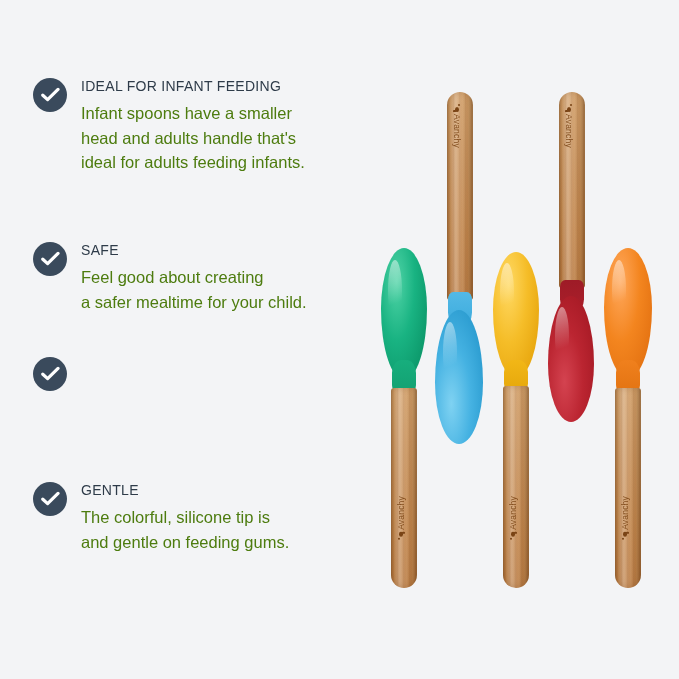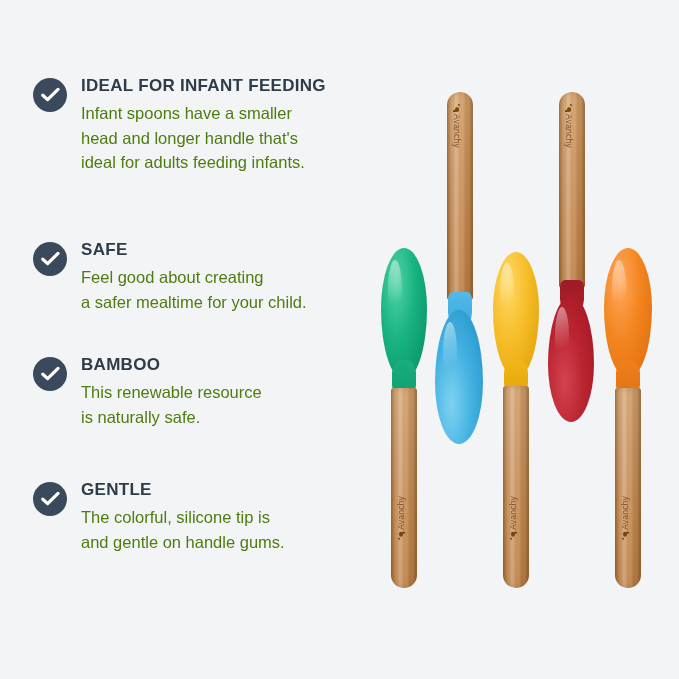--- a/index.html
+++ b/index.html
@@ -30,22 +30,22 @@
     width:34px;height:34px;border-radius:50%;
     background:#3a4a5c;
     position:relative;
     margin-top:2px;
   }
   .badge svg{position:absolute;left:8px;top:9px;}
 
   .feature-text{margin-left:14px;}
 
   .feature-title{
-    font-weight:bold;
-    font-size:17px;
+    font-weight:normal;
+    font-size:14px;
     letter-spacing:.3px;
     color:#2e3b49;
     line-height:20px;
     margin:0 0 5px 0;
     white-space:nowrap;
   }
   .feature-body{
     font-size:16.5px;
     line-height:24.5px;
     color:#4d7c0f;
@@ -131,21 +131,21 @@
     <div class="feature feature-0">
       <div class="badge">
         <svg width="19" height="16" viewBox="0 0 19 16" aria-hidden="true">
           <path d="M1.8 8.2 L6.6 12.6 L17 2.4" fill="none" stroke="#ffffff" stroke-width="3.2" stroke-linecap="round" stroke-linejoin="round"></path>
         </svg>
       </div>
       <div class="feature-text">
         <p class="feature-title">IDEAL FOR INFANT FEEDING</p>
         <p class="feature-body">
           <span>Infant spoons have a smaller</span>
-          <span>head and longer handle that's</span>
+          <span>head and adults handle that's</span>
           <span>ideal for adults feeding infants.</span>
         </p>
       </div>
     </div>
 
     <div class="feature feature-1">
       <div class="badge">
         <svg width="19" height="16" viewBox="0 0 19 16" aria-hidden="true">
           <path d="M1.8 8.2 L6.6 12.6 L17 2.4" fill="none" stroke="#ffffff" stroke-width="3.2" stroke-linecap="round" stroke-linejoin="round"></path>
         </svg>
@@ -158,40 +158,33 @@
         </p>
       </div>
     </div>
 
     <div class="feature feature-2">
       <div class="badge">
         <svg width="19" height="16" viewBox="0 0 19 16" aria-hidden="true">
           <path d="M1.8 8.2 L6.6 12.6 L17 2.4" fill="none" stroke="#ffffff" stroke-width="3.2" stroke-linecap="round" stroke-linejoin="round"></path>
         </svg>
       </div>
-      <div class="feature-text">
-        <p class="feature-title">BAMBOO</p>
-        <p class="feature-body">
-          <span>This renewable resource</span>
-          <span>is naturally safe.</span>
-        </p>
-      </div>
     </div>
 
     <div class="feature feature-3">
       <div class="badge">
         <svg width="19" height="16" viewBox="0 0 19 16" aria-hidden="true">
           <path d="M1.8 8.2 L6.6 12.6 L17 2.4" fill="none" stroke="#ffffff" stroke-width="3.2" stroke-linecap="round" stroke-linejoin="round"></path>
         </svg>
       </div>
       <div class="feature-text">
         <p class="feature-title">GENTLE</p>
         <p class="feature-body">
           <span>The colorful, silicone tip is</span>
-          <span>and gentle on handle gums.</span>
+          <span>and gentle on feeding gums.</span>
         </p>
       </div>
     </div>
 
   </div>
 
   <div class="spoons">
 
     <div class="spoon" style="left:6px;top:248px;width:58px;height:340px;">
       <div class="bowl" style="left:9px;top:0;width:46px;height:132px;">

